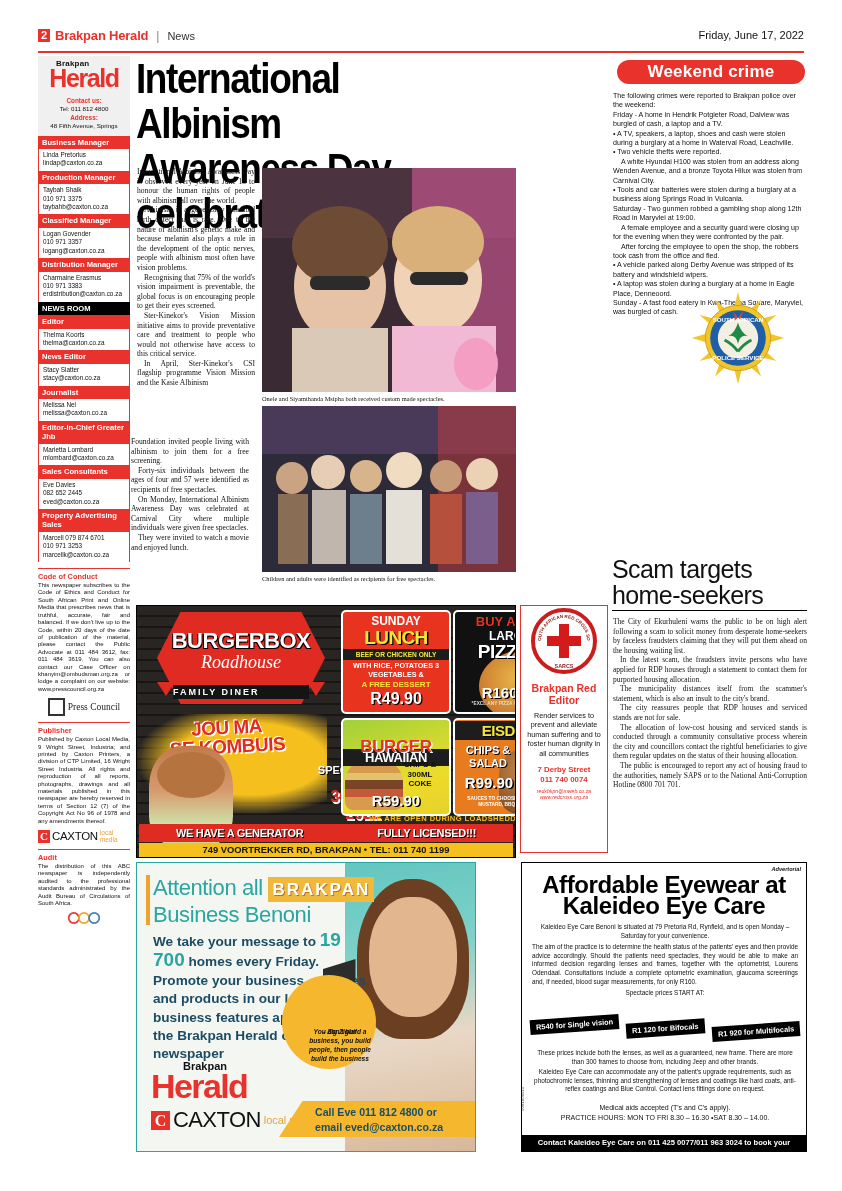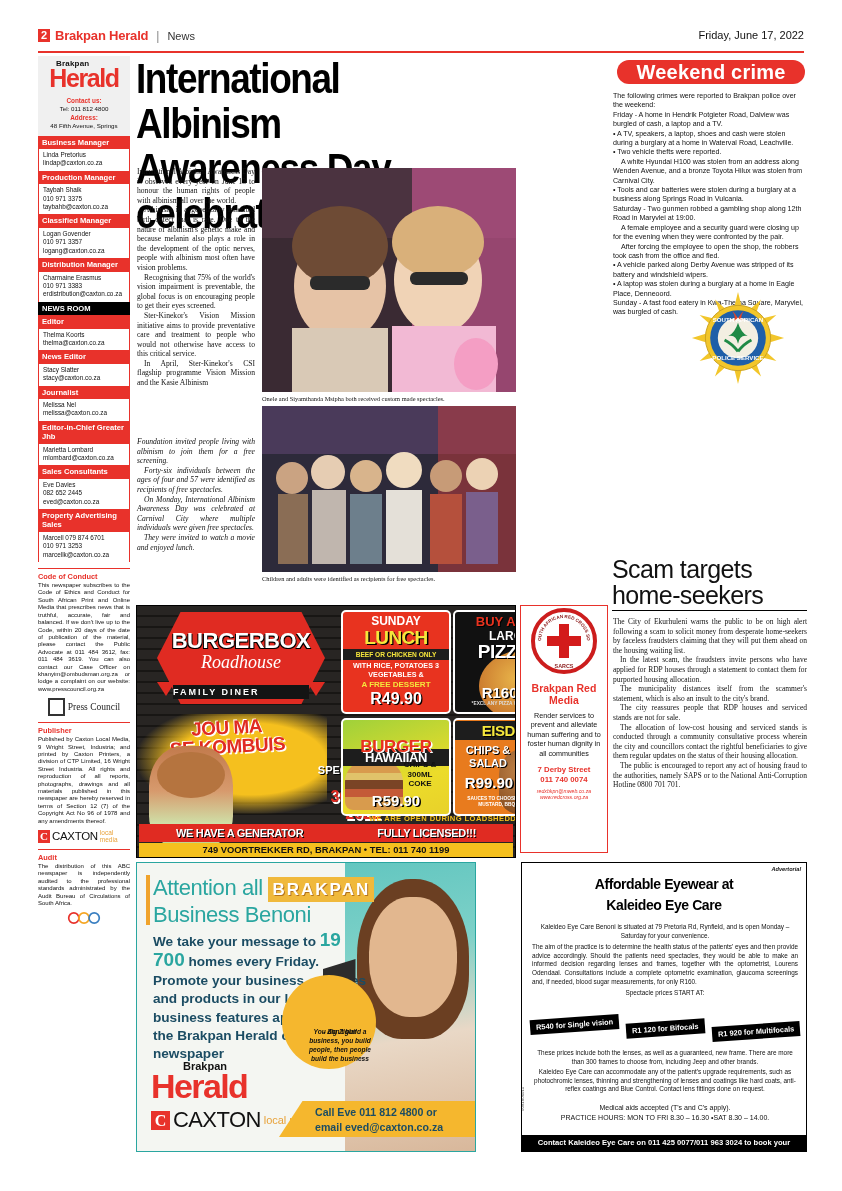--- a/index.html
+++ b/index.html
@@ -58,30 +58,30 @@
      font-family:"Liberation Sans", sans-serif;font-weight:bold;
      font-size:42px;line-height:45px;letter-spacing:-1.6px;color:#000;
      transform:scaleX(.88);transform-origin:left top;}
 
   
   .art-col{position:absolute;font-family:"Liberation Serif", serif;
      font-size:7.6px;line-height:9.6px;text-align:justify;color:#111;}
   .art-col p{margin:0;text-indent:7px;}
   .art-col p.first{text-indent:0;}
   #artcol1{left:137px;top:167px;width:118px;}
-  #artcol2{left:137px;top:437px;width:118px;font-style:italic;}
+  #artcol2{left:131px;top:437px;width:118px;}
 
   
   .photo{position:absolute;overflow:hidden;background:#555;}
   .cap{position:absolute;font-family:"Liberation Serif",serif;font-size:6.4px;color:#111;}
 
   
   .wc-badge{position:absolute;left:617px;top:60px;width:188px;height:24px;
      background:#e8322b;border-radius:12px;color:#fff;font-weight:bold;
-     font-size:20px;line-height:24px;text-align:center;letter-spacing:.2px;}
+     font-size:17px;line-height:24px;text-align:center;letter-spacing:.2px;}
   .wc-text{position:absolute;left:613px;top:92px;width:192px;
      font-family:"Liberation Sans",sans-serif;font-size:7.1px;line-height:9.4px;color:#111;}
   .wc-text p{margin:0;}
   .wc-text p.ind{text-indent:8px;}
   .saps{position:absolute;left:690px;top:290px;width:96px;height:96px;}
 
   .scam-head{position:absolute;left:612px;top:556px;width:200px;
      font-size:25px;line-height:26px;color:#111;font-family:"Liberation Sans",sans-serif;
      letter-spacing:-.6px;}
   .scam-rule{position:absolute;left:612px;top:610px;width:195px;height:1px;background:#000;}
@@ -187,21 +187,21 @@
   .cx-call{position:absolute;right:0;bottom:14px;width:196px;height:36px;background:#f5b72e;
      color:#1b4c63;font-weight:bold;font-size:10.6px;line-height:15px;padding:4px 0 0 36px;
      box-sizing:border-box;clip-path:polygon(12% 0,100% 0,100% 100%,0 100%);}
 
   
   .kd{position:absolute;left:521px;top:862px;width:286px;height:290px;
      border:1px solid #000;box-sizing:border-box;background:#fff;overflow:hidden;}
   .kd-adv{position:absolute;right:5px;top:3px;font-size:5.6px;font-style:italic;
      font-weight:bold;color:#111;}
   .kd-h{position:absolute;left:0;top:11px;width:100%;text-align:center;font-weight:bold;
-     font-size:14px;line-height:21px;color:#000;letter-spacing:-.4px;}
+     font-size:24px;line-height:21px;color:#000;letter-spacing:-.4px;}
   .kd-body{position:absolute;left:10px;top:60px;width:266px;font-size:6.4px;line-height:8.6px;
      text-align:center;color:#111;}
   .kd-body p{margin:0 0 3px;}
   .kd-body p.just{text-align:justify;}
   .kd-prices{position:absolute;left:8px;top:152px;width:270px;height:26px;}
   .kd-tag{position:absolute;background:#000;color:#fff;font-weight:bold;font-size:7.4px;
      padding:3px 6px;transform:rotate(-4deg);white-space:nowrap;}
   .kd-body2{position:absolute;left:12px;top:186px;width:262px;font-size:6.4px;line-height:8.6px;
      text-align:center;color:#111;}
   .kd-body2 p{margin:0 0 2px;}
@@ -434,21 +434,21 @@
     <svg width="66" height="66" viewBox="0 0 66 66">
       <circle cx="33" cy="33" r="31" fill="#fff" stroke="#cc1d1d" stroke-width="4"></circle>
       <circle cx="33" cy="33" r="25" fill="#fff"></circle>
       <path d="M28 16 h10 v12 h12 v10 h-12 v12 h-10 v-12 h-12 v-10 h12 Z" fill="#d31b1b"></path>
       <path id="arcTop" d="M33 7 m-23 26 a23 23 0 0 1 46 0" fill="none"></path>
       <text font-size="4.6" fill="#8b1a1a" font-family="Liberation Sans, sans-serif" font-weight="bold">
         <textPath href="#arcTop" startOffset="50%" text-anchor="middle">THE SOUTH AFRICAN RED CROSS SOCIETY</textPath>
       </text>
       <text x="33" y="60" font-size="5.4" fill="#8b1a1a" text-anchor="middle" font-family="Liberation Sans, sans-serif" font-weight="bold">SARCS</text>
     </svg>
-    <div class="rc-name">Brakpan Red Media</div>
+    <div class="rc-name">Brakpan Red Editor</div>
     <div class="rc-copy">Render services to prevent and alleviate human suffering and to foster human dignity in all communities</div>
     <div class="rc-contact">
       <div>7 Derby Street</div>
       <div>011 740 0074</div>
     </div>
     <div class="rc-web">
       <div>redxbkpn@mweb.co.za</div>
       <div>www.redcross.org.za</div>
     </div>
   </div>

